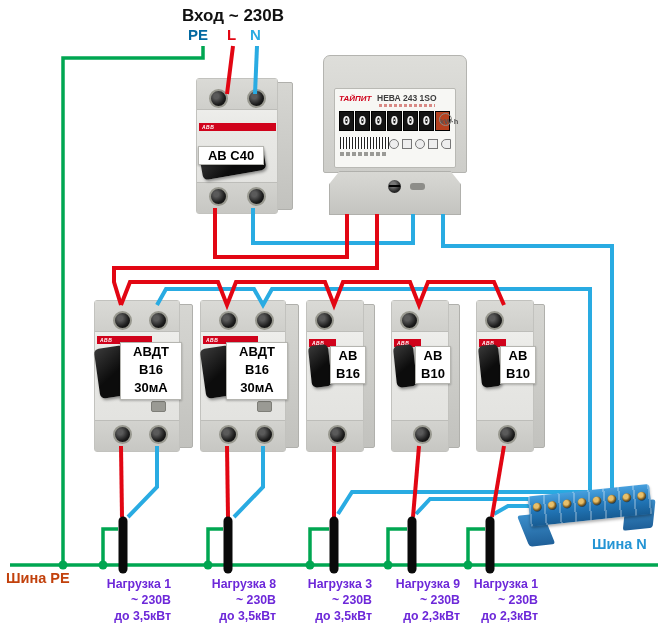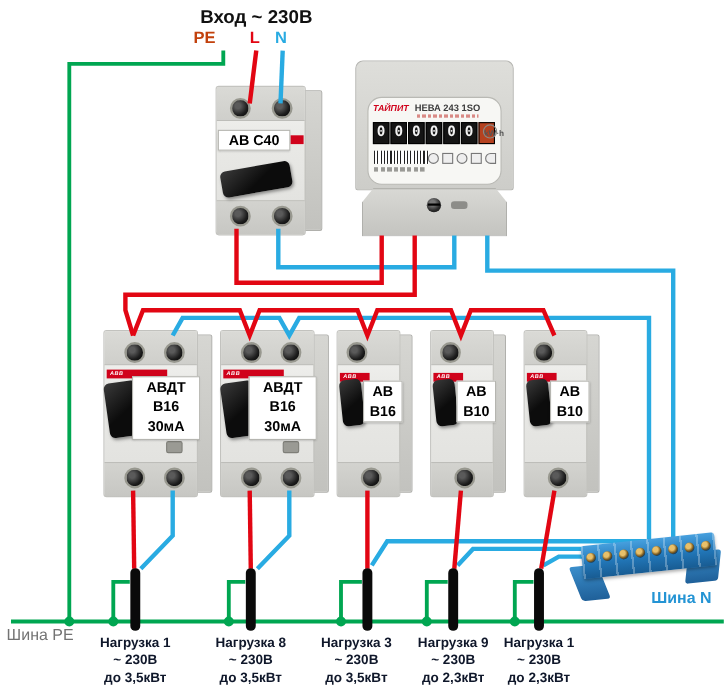--- a/index.html
+++ b/index.html
@@ -2,27 +2,27 @@
 <html><head>
 <meta charset="utf-8">
 <style>
   html,body{margin:0;padding:0;}
   body{width:660px;height:634px;position:relative;background:#ffffff;overflow:hidden;
        font-family:"Liberation Sans","DejaVu Sans",sans-serif;}
   .abs{position:absolute;}
   
   .title{left:178px;top:6px;width:110px;text-align:center;font-size:17px;font-weight:bold;color:#111;}
   .in-lbl{top:26px;font-size:15px;font-weight:bold;}
-  .pe{left:176px;color:#c2410c;}
+  .pe{left:188px;color:#0369a1;}
   .l{left:227px;color:#e20613;}
   .n{left:250px;color:#29abe2;}
-  .bus-pe-lbl{left:6px;top:570px;font-size:14.5px;font-weight:normal;color:#737373;}
+  .bus-pe-lbl{left:6px;top:570px;font-size:14.5px;font-weight:bold;color:#c2410c;}
   .bus-n-lbl{left:592px;top:536px;font-size:14.5px;font-weight:bold;color:#2494d4;z-index:8;}
-  .load-lbl{top:576px;width:96px;text-align:center;font-size:12.3px;font-weight:bold;
-            color:#0f172a;line-height:16px;z-index:7;}
+  .load-lbl{top:576px;width:96px;text-align:right;font-size:12.3px;font-weight:bold;
+            color:#6d28d9;line-height:16px;z-index:7;}
   
   .dev{z-index:2;}
   .front{position:absolute;background:linear-gradient(180deg,#f5f5f3,#e9e9e6 35%,#e0e0dd);
          border:1px solid #c2c2be;border-radius:3px;}
   .side{position:absolute;background:linear-gradient(180deg,#d6d6d2,#c2c2be);
         border:1px solid #b0b0ac;border-radius:2px;}
   .tzone{position:absolute;left:0;right:0;height:30px;background:linear-gradient(180deg,#dadad6,#cfcfcb);
          border-bottom:1px solid #bdbdb9;}
   .bzone{position:absolute;left:0;right:0;bottom:0;height:30px;background:linear-gradient(180deg,#d3d3cf,#c7c7c3);
          border-top:1px solid #bdbdb9;}
@@ -33,21 +33,21 @@
          font-style:italic;line-height:8px;padding-left:3px;letter-spacing:.5px;}
   .t-label{position:absolute;background:#fff;border:1px solid #b5b5b0;box-shadow:0 1px 2px rgba(0,0,0,.25);
            text-align:center;font-weight:bold;color:#000;z-index:3;}
   .toggle{position:absolute;background:linear-gradient(145deg,#3a3a3a,#0c0c0c 55%);
           border-radius:5px;box-shadow:1px 2px 3px rgba(0,0,0,.4);}
   .tbtn{position:absolute;width:13px;height:9px;background:#9a9a94;border:1px solid #7e7e78;border-radius:2px;}
   
   .meter-body{left:323px;top:55px;width:142px;height:116px;background:linear-gradient(180deg,#dedeDA,#cdcdc9);
               border:1px solid #b4b4b0;border-radius:7px 7px 2px 2px;z-index:2;}
   .meter-face{position:absolute;left:10px;top:32px;width:120px;height:78px;background:#f7f7f4;
-              border:1px solid #b9b9b4;border-radius:13px;}
+              border:1px solid #b9b9b4;border-radius:2px;}
   .m-brand{position:absolute;left:4px;top:5px;font-size:8px;font-weight:bold;font-style:italic;color:#d0021b;}
   .m-model{position:absolute;left:42px;top:4px;font-size:8.5px;font-weight:bold;color:#3d3d3d;}
   .m-sub{position:absolute;left:44px;top:15px;width:56px;height:3px;
          background:repeating-linear-gradient(90deg,#d98a85 0 3px,#f7f7f4 3px 5px);}
   .m-counter{position:absolute;left:4px;top:22px;display:flex;gap:1px;}
   .m-digit{width:13px;height:18px;background:#141414;color:#f2f2f2;font-family:"DejaVu Sans Mono",monospace;
            font-size:13px;font-weight:bold;text-align:center;line-height:18px;border:1px solid #000;}
   .m-digit.red{background:#b5411f;color:#5a1505;}
   .m-unit{position:absolute;left:105px;top:28px;font-size:7.5px;font-weight:bold;color:#555;}
   .m-circle{position:absolute;right:3px;top:24px;width:11px;height:11px;border:1.5px solid #8a8a86;border-radius:50%;}
@@ -93,21 +93,21 @@
   <div class="front" style="left:0;top:0;width:80px;height:134px;">
     <div class="tzone"></div>
     <div class="bzone"></div>
     <div class="screw" style="left:12px;top:10px;"></div>
     <div class="screw" style="left:50px;top:10px;"></div>
     <div class="screw" style="left:12px;top:108px;"></div>
     <div class="screw" style="left:50px;top:108px;"></div>
     <div class="strip" style="left:2px;top:44px;width:74px;">ABB</div>
     <div class="toggle" style="left:4px;top:72px;width:64px;height:24px;transform:rotate(-10deg);"></div>
   </div>
-  <div class="t-label" style="left:2px;top:40px;width:64px;height:17px;font-size:13px;line-height:17px;">АВ С40</div>
+  <div class="t-label" style="left:2px;top:68px;width:64px;height:17px;font-size:13px;line-height:17px;">АВ С40</div>
 </div>
 
 <div class="abs meter-body">
   <div class="meter-face">
     <div class="m-brand">ТАЙПИТ</div>
     <div class="m-model">НЕВА 243 1SO</div>
     <div class="m-sub"></div>
     <div class="m-counter">
       <div class="m-digit">0</div>
       <div class="m-digit">0</div>

